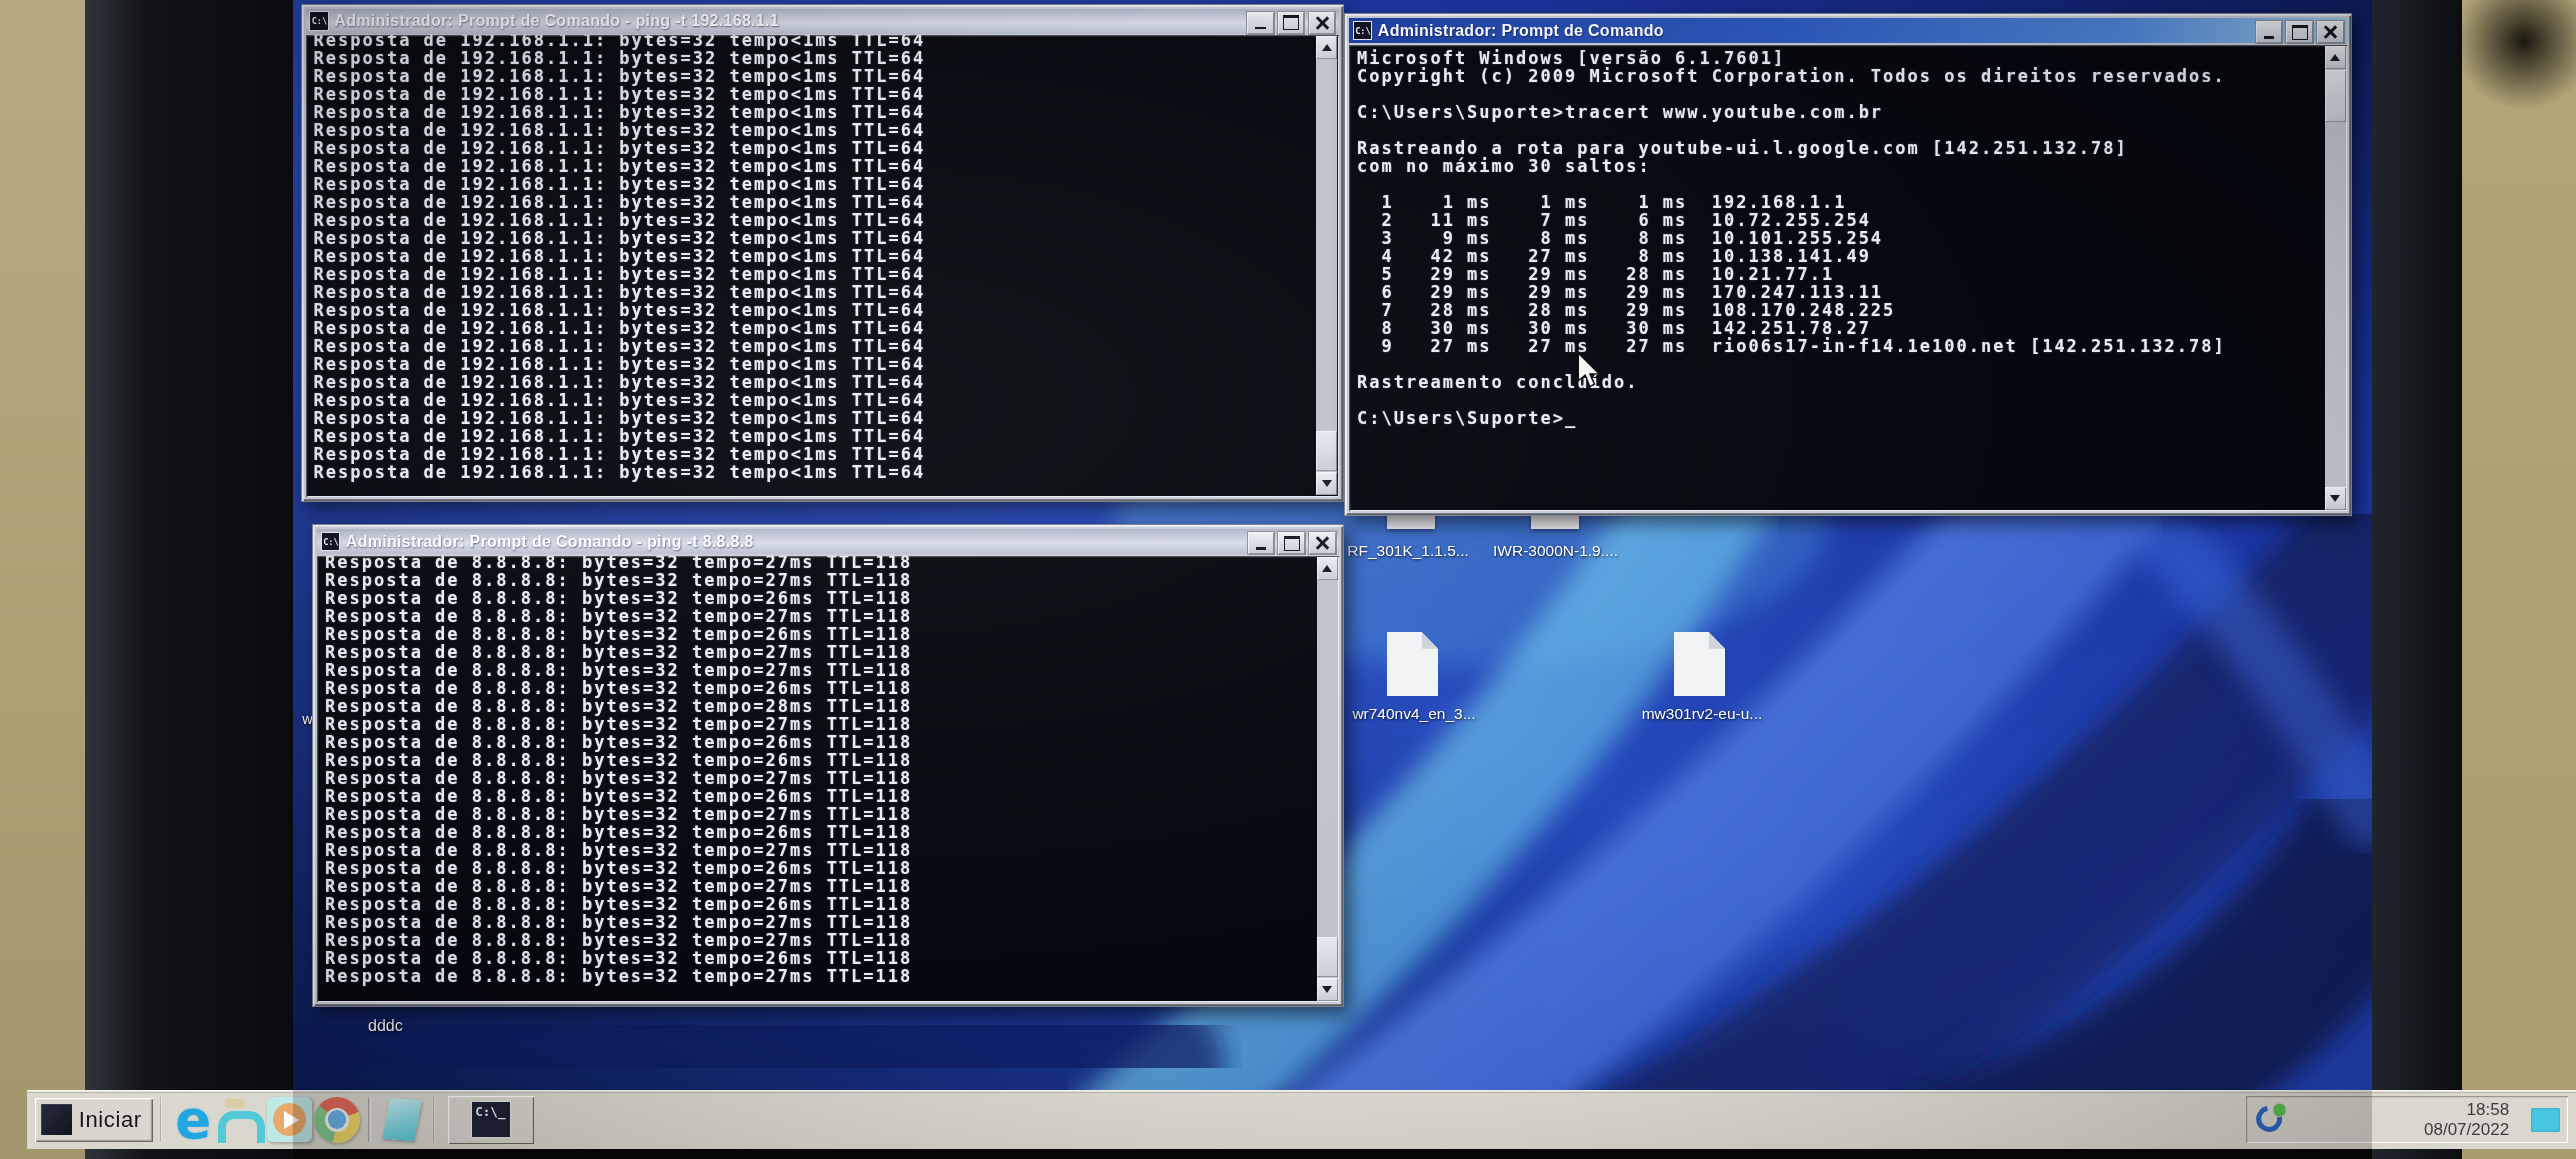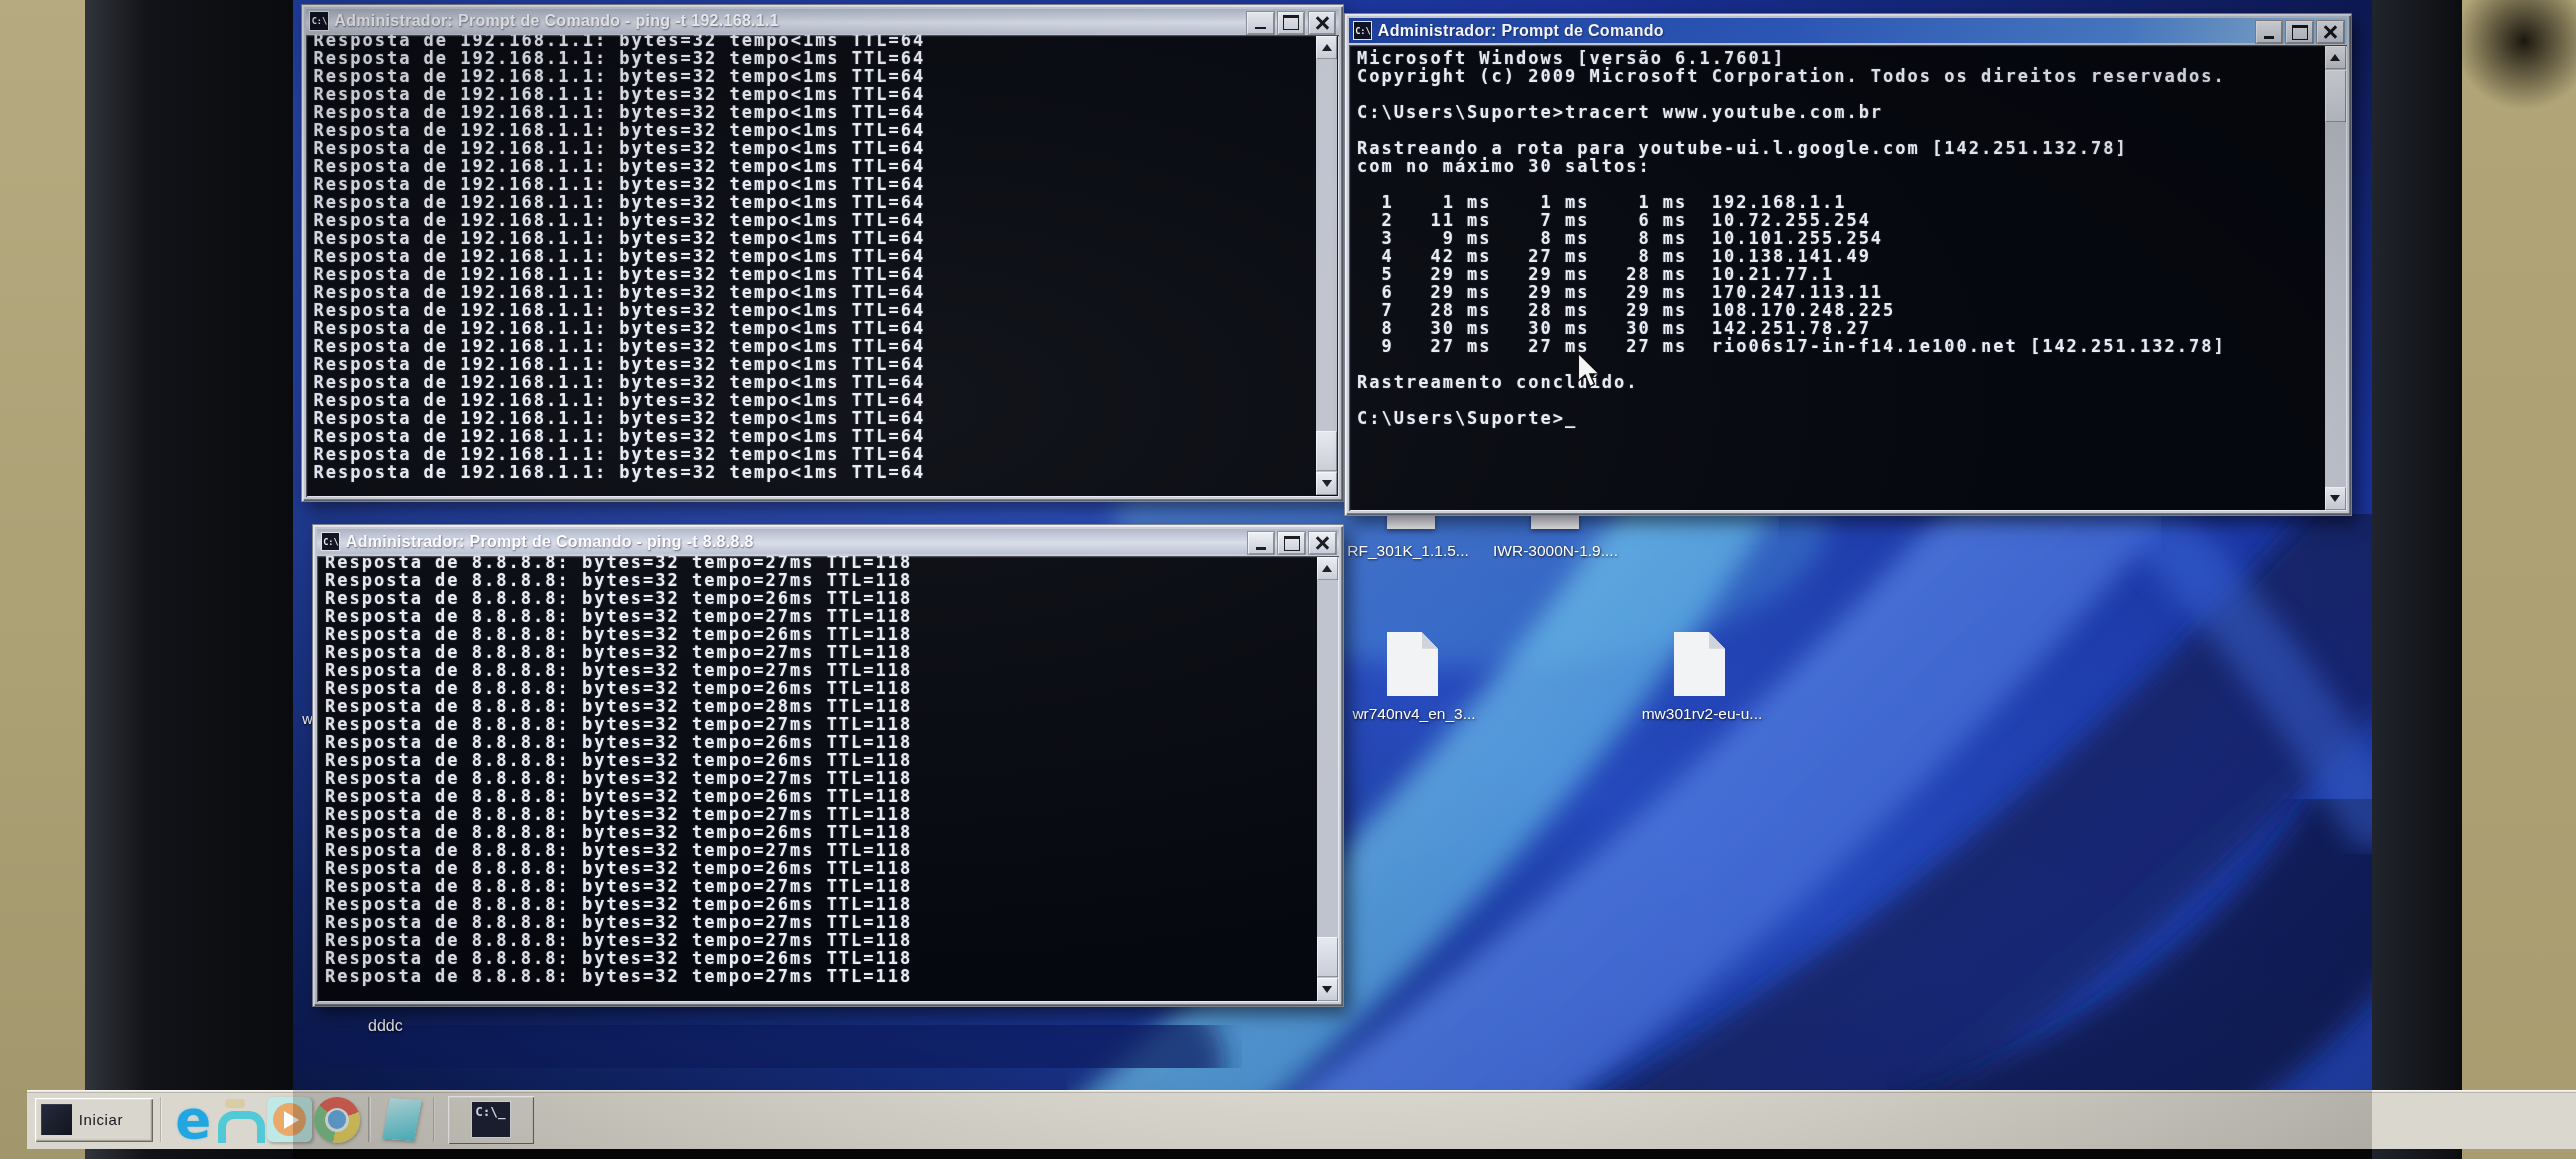--- a/index.html
+++ b/index.html
@@ -57,21 +57,21 @@
   .arr{width:0;height:0;border-left:5.8px solid transparent;border-right:5.8px solid transparent;}
   .arr.up{border-bottom:7.5px solid #1a1c22;} .arr.down{border-top:7.5px solid #1a1c22;}
   .sthumb{position:absolute;left:0;width:21px;background:linear-gradient(180deg,#e6e9f0,#c9cdd7);
        box-shadow:inset 0.6px 0.6px 0 #fff,inset -0.6px -0.6px 0 #565a63;}
   
   #taskbar{position:absolute;left:27px;right:0;top:1090px;height:59px;background:#dad7ce;z-index:30;
        box-shadow:inset 0 1.7px 0 #f7f6f1,inset 0 2.9px 0 #b9b6ad;display:flex;align-items:center;padding:0 8px;box-sizing:border-box;}
   .startbtn{display:flex;align-items:center;gap:7px;width:118px;height:44px;background:#d9d6cd;
        box-shadow:inset 1.2px 1.2px 0 #ffffff,inset -1.1px -1.1px 0 #6b685f,inset -2.3px -2.3px 0 #a8a59c;padding:0 5.8px;box-sizing:border-box;}
   .startbtn .slogo{width:31px;height:31px;background:linear-gradient(135deg,#262b3d,#12141f);box-shadow:inset 0.6px 0.6px 0 #4a5068;}
-  .startbtn .stext{font-size:15px;color:#15151a;letter-spacing:0.6px;}
+  .startbtn .stext{font-size:22px;color:#15151a;letter-spacing:0.6px;}
   .tsep{width:2.3px;height:45px;margin:0 7px;background:linear-gradient(90deg,#9a978e,#ffffff);}
   .qlicon{width:48px;height:48px;display:flex;align-items:center;justify-content:center;position:relative;}
   .edge-e{font-family:"DejaVu Sans",sans-serif;font-weight:bold;font-size:53px;color:#22a6e2;line-height:46px;
        text-shadow:0 0 2.3px rgba(60,180,230,.5);}
   .arch{width:31px;height:24px;border:8.6px solid #52c9d6;border-bottom:none;border-radius:16px 16px 0 0;margin-top:15px;}
   .pill{position:absolute;left:8px;top:3.5px;width:19.5px;height:9.2px;background:#d9cca2;border-radius:3.5px;opacity:.9;}
   .media{width:45px;height:45px;background:#bfe9e6;border-radius:5.8px;display:flex;align-items:center;justify-content:center;box-shadow:1.2px 1.7px 2.9px rgba(80,80,70,.35);}
   .media .mc{width:33px;height:33px;border-radius:50%;background:#e8a96a;display:flex;align-items:center;justify-content:center;}
   .media .mt{width:0;height:0;border-top:9.2px solid transparent;border-bottom:9.2px solid transparent;border-left:15px solid #fdfdfd;margin-left:3.5px;}
   .chrome{width:46px;height:46px;border-radius:50%;background:conic-gradient(from -50deg,#e6685a 0 33.3%,#eed867 0 66.6%,#84c88e 0 100%);
@@ -360,18 +360,29 @@
     <div class="tsep"></div>
     <div class="qlicon">
       <div class="note"></div>
     </div>
     <div class="tsep"></div>
 
     <div class="cmdbtn">
       <div class="cmdico">C:\_</div>
     </div>
 
+    <div class="trayarea">
+      <div class="upd">
+        <div class="ring"></div>
+        <div class="dot"></div>
+      </div>
+      <div class="clock">
+        <div>18:58</div>
+        <div>08/07/2022</div>
+      </div>
+      <div class="traysq"></div>
+    </div>
   </div>
 
   <div class="glare" style="position:absolute;left:293px;top:0;width:2079px;height:1149px;z-index:40;pointer-events:none;
       background:radial-gradient(ellipse at 28% 35%,rgba(255,255,255,.05),rgba(0,0,0,0) 55%),radial-gradient(ellipse at 50% 50%,rgba(0,0,0,0) 62%,rgba(0,0,0,.20) 100%);"></div>
 </div>
 
 
 </body></html>

